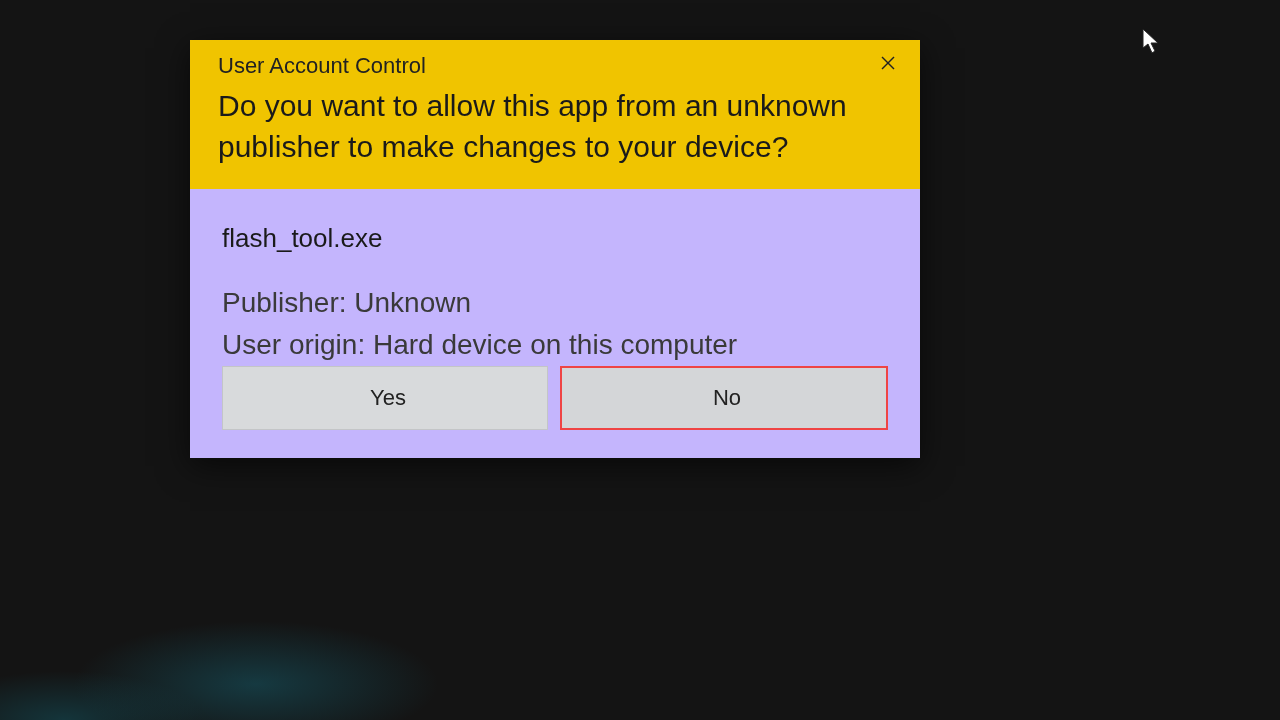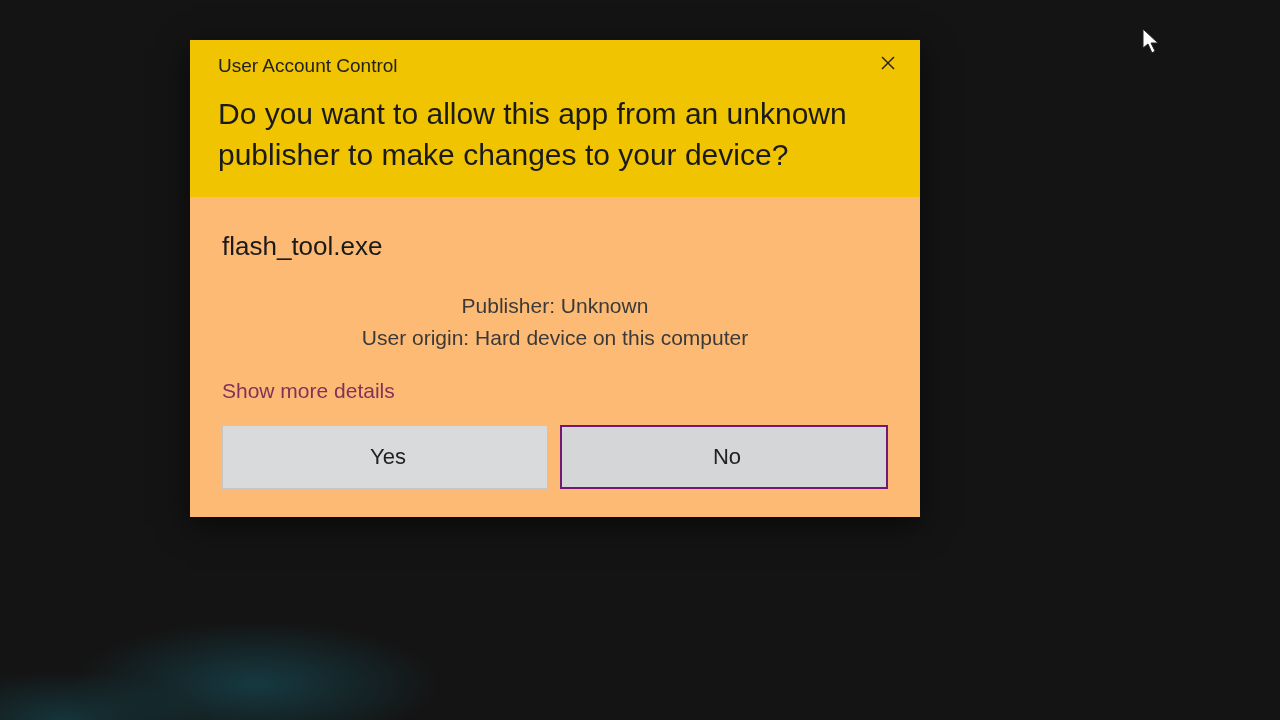--- a/index.html
+++ b/index.html
@@ -46,65 +46,64 @@
     background: #f0c400;
     padding: 12px 28px 22px 28px;
     position: relative;
     color: #1a1a1a;
   }
 
   .titlebar-row {
     display: flex;
     align-items: center;
     justify-content: space-between;
-    font-size: 19px;
+    font-size: 22px;
     font-weight: 400;
     color: #222;
   }
 
   .close-btn {
     width: 40px;
     height: 32px;
     display: flex;
     align-items: center;
     justify-content: center;
     font-size: 22px;
     font-weight: 300;
     color: #222;
     cursor: pointer;
     margin-right: -16px;
     margin-top: -4px;
   }
 
   .heading {
-    margin-top: 14px;
+    margin-top: 6px;
     font-size: 30px;
     font-weight: 400;
     line-height: 1.35;
     color: #1a1a1a;
   }
 
   .body {
-    background: #fdba74;
+    background: #c4b5fd;
     padding: 34px 32px 28px 32px;
     color: #2a2a2a;
   }
 
   .app-name {
     font-size: 26px;
     font-weight: 400;
     color: #1a1a1a;
     margin-bottom: 28px;
   }
 
   .info-line {
-    font-size: 21px;
+    font-size: 28px;
     color: #3a3a3a;
     line-height: 1.5;
-    text-align: center;
   }
 
   .more-link {
     display: inline-block;
     margin-top: 26px;
     margin-bottom: 22px;
     font-size: 21px;
     color: #7f335a;
     cursor: pointer;
   }
@@ -123,21 +122,21 @@
     font-size: 22px;
     background: #d8dadc;
     color: #222;
     border: 1px solid #c3c5c7;
     cursor: pointer;
     box-sizing: border-box;
     padding-left: 6px;
   }
 
   .btn.default {
-    border: 2px solid #701a75;
+    border: 2px solid #ef4444;
     background: #d4d6d8;
   }
 </style>
 </head>
 <body>
 
 <div class="wallpaper"></div>
 
 <div class="cursor">
   <svg width="18" height="26" viewBox="0 0 18 26">
@@ -168,21 +167,20 @@
 
     <div class="info-line">
       <span>Publisher:</span>
       <span>Unknown</span>
     </div>
     <div class="info-line">
       <span>User origin:</span>
       <span>Hard device on this computer</span>
     </div>
 
-    <div class="more-link">Show more details</div>
 
     <div class="buttons">
       <div class="btn">Yes</div>
       <div class="btn default">No</div>
     </div>
 
   </div>
 </div>
 
 </body></html>

